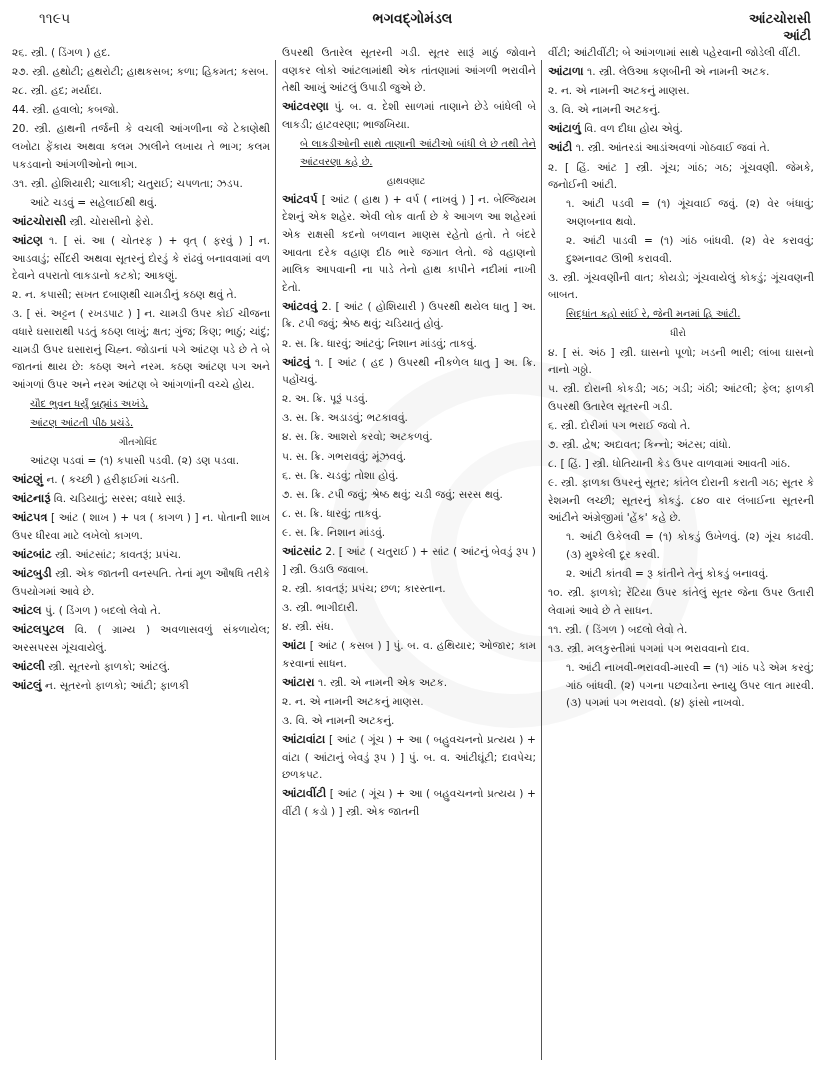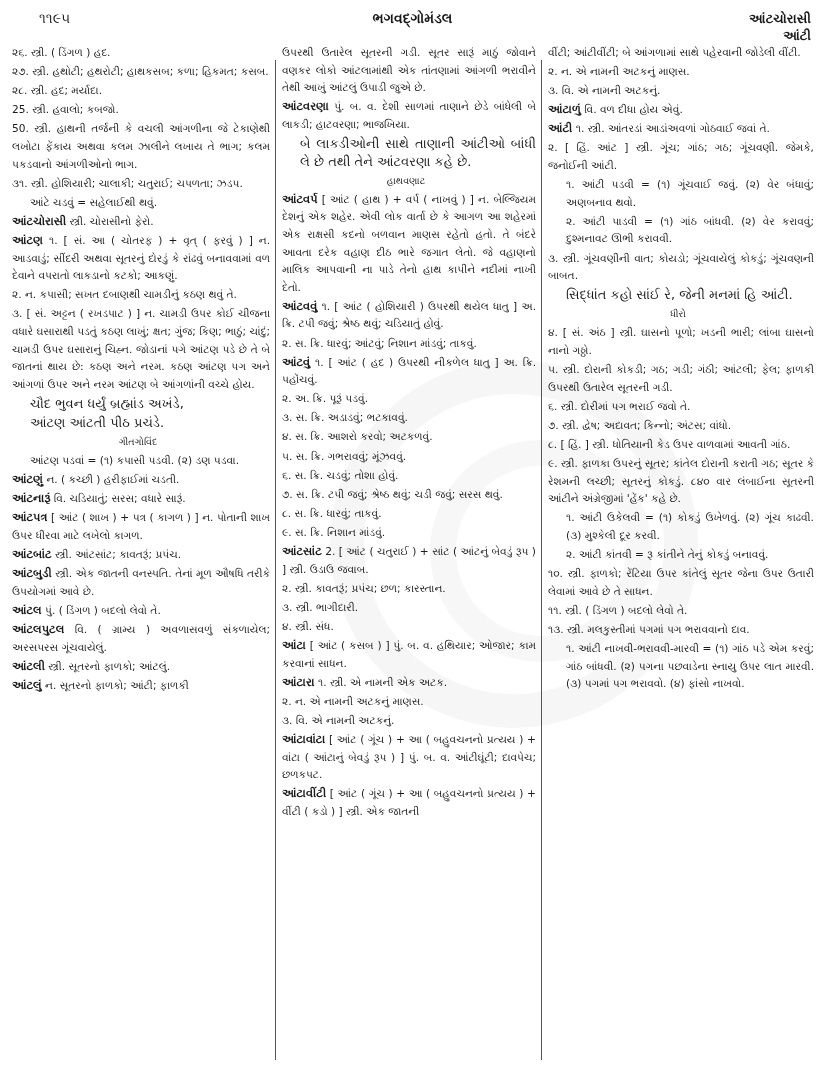--- a/index.html
+++ b/index.html
@@ -33,21 +33,21 @@
   .col-3 { left: 548px; width: 266px; }
   .rule {
     position: absolute; top: 60px; width: 1px; height: 1000px; background: #555;
   }
   .rule-1 { left: 275px; }
   .rule-2 { left: 541px; }
   .entry { margin: 0 0 1.5px 0; text-align: justify; }
   .hw { font-weight: bold; font-size: 11.4px; }
   .sense { padding-left: 0; }
   .idiom { padding-left: 18px; }
-  .quote { padding-left: 18px; font-size: 13px; }
+  .quote { padding-left: 18px; font-size: 10px; text-decoration: underline; }
   .source { text-align: center; font-size: 9.5px; padding-right: 6px; }
   .watermark {
     position: absolute; left: 330px; top: 360px; width: 300px; height: 300px;
     border-radius: 50%; border: 34px solid rgba(0,0,0,0.035); pointer-events: none;
   }
   .watermark2 {
     position: absolute; left: 430px; top: 440px; width: 170px; height: 170px;
     border-radius: 50%; border: 26px solid rgba(0,0,0,0.03); pointer-events: none;
   }
 </style>
@@ -67,22 +67,22 @@
 <div class="watermark2"></div>
 
 <div class="rule rule-1"></div>
 <div class="rule rule-2"></div>
 
 <div class="columns">
   <div class="col col-1">
       <div class="entry sense">૨૬. સ્ત્રી. ( ડિંગળ ) હદ.</div>
       <div class="entry sense">૨૭. સ્ત્રી. હથોટી; હથરોટી; હાથકસબ; કળા; હિકમત; કસબ.</div>
       <div class="entry sense">૨૮. સ્ત્રી. હદ; મર્યાદા.</div>
-      <div class="entry sense">25. સ્ત્રી. હવાલો; કબજો.</div>
-      <div class="entry sense">50. સ્ત્રી. હાથની તર્જની કે વચલી આંગળીના જે ટેકાણેથી લખોટા ફેંકાય અથવા કલમ ઝાલીને લખાય તે ભાગ; કલમ પકડવાનો આંગળીઓનો ભાગ.</div>
+      <div class="entry sense">44. સ્ત્રી. હવાલો; કબજો.</div>
+      <div class="entry sense">20. સ્ત્રી. હાથની તર્જની કે વચલી આંગળીના જે ટેકાણેથી લખોટા ફેંકાય અથવા કલમ ઝાલીને લખાય તે ભાગ; કલમ પકડવાનો આંગળીઓનો ભાગ.</div>
       <div class="entry sense">૩૧. સ્ત્રી. હોશિયારી; ચાલાકી; ચતુરાઈ; ચપળતા; ઝડપ.</div>
       <div class="entry idiom">આંટે ચડવું = સહેલાઈથી થવું.</div>
       <div class="entry"><span class="hw">આંટચોરાસી</span><span> સ્ત્રી. ચોરાસીનો ફેરો.</span></div>
       <div class="entry"><span class="hw">આંટણ</span><span> ૧. [ સં. આ ( ચોતરફ ) + વૃત્ ( ફરવું ) ] ન. આડવાડું; સીંદરી અથવા સૂતરનું દોરડું કે રાંઢવું બનાવવામાં વળ દેવાને વપરાતો લાકડાનો કટકો; આકણું.</span></div>
       <div class="entry sense">૨. ન. કપાસી; સખત દબાણથી ચામડીનું કઠણ થવું તે.</div>
       <div class="entry sense">૩. [ સં. અટ્ટન ( રખડપાટ ) ] ન. ચામડી ઉપર કોઈ ચીજના વધારે ઘસારાથી પડતું કઠણ લાખું; ક્ષત; ગુંજ; કિણ; ભાઠું; ચાંદું; ચામડી ઉપર ઘસારાનું ચિહ્ન. જોડાનાં પગે આંટણ પડે છે તે બે જાતનાં થાય છે: કઠણ અને નરમ. કઠણ આંટણ પગ અને આંગળાં ઉપર અને નરમ આંટણ બે આંગળાંની વચ્ચે હોય.</div>
       <div class="entry quote">ચૌદ ભુવન ધર્યું બ્રહ્માંડ અખંડે,</div>
       <div class="entry quote">આંટણ આંટતી પીઠ પ્રચંડે.</div>
       <div class="entry source">ગીતગોવિંદ</div>
       <div class="entry idiom">આંટણ પડવાં = (૧) કપાસી પડવી. (૨) ડણ પડવા.</div>
@@ -95,21 +95,21 @@
       <div class="entry"><span class="hw">આંટલપુટલ</span><span> વિ. ( ગ્રામ્ય ) અવળાસવળું સંકળાયેલ; અરસપરસ ગૂંચવાયેલું.</span></div>
       <div class="entry"><span class="hw">આંટલી</span><span> સ્ત્રી. સૂતરનો ફાળકો; આંટલું.</span></div>
       <div class="entry"><span class="hw">આંટલું</span><span> ન. સૂતરનો ફાળકો; આંટી; ફાળકી</span></div>
     </div>
   <div class="col col-2">
       <div class="entry sense">ઉપરથી ઉતારેલ સૂતરની ગડી. સૂતર સારૂં માઠું જોવાને વણકર લોકો આંટલામાંથી એક તાંતણામાં આંગળી ભરાવીને તેથી આખું આંટલું ઉપાડી જુએ છે.</div>
       <div class="entry"><span class="hw">આંટવરણા</span><span> પું. બ. વ. દેશી સાળમાં તાણાને છેડે બાંધેલી બે લાકડી; હાટવરણા; ભાજખિયા.</span></div>
       <div class="entry quote">બે લાકડીઓની સાથે તાણાની આંટીઓ બાંધી લે છે તથી તેને આંટવરણા કહે છે.</div>
       <div class="entry source">હાથવણાટ</div>
       <div class="entry"><span class="hw">આંટવર્પ</span><span> [ આંટ ( હાથ ) + વર્પ ( નાખવું ) ] ન. બેલ્જિયમ દેશનું એક શહેર. એવી લોક વાર્તા છે કે આગળ આ શહેરમાં એક રાક્ષસી કદનો બળવાન માણસ રહેતો હતો. તે બંદરે આવતા દરેક વહાણ દીઠ ભારે જગાત લેતો. જે વહાણનો માલિક આપવાની ના પાડે તેનો હાથ કાપીને નદીમાં નાખી દેતો.</span></div>
-      <div class="entry"><span class="hw">આંટવવું</span><span> ૧. [ આંટ ( હોશિયારી ) ઉપરથી થયેલ ધાતુ ] અ. ક્રિ. ટપી જવું; શ્રેષ્ઠ થવું; ચડિયાતું હોવું.</span></div>
+      <div class="entry"><span class="hw">આંટવવું</span><span> 2. [ આંટ ( હોશિયારી ) ઉપરથી થયેલ ધાતુ ] અ. ક્રિ. ટપી જવું; શ્રેષ્ઠ થવું; ચડિયાતું હોવું.</span></div>
       <div class="entry sense">૨. સ. ક્રિ. ધારવું; આંટવું; નિશાન માંડવું; તાકવું.</div>
       <div class="entry"><span class="hw">આંટવું</span><span> ૧. [ આંટ ( હદ ) ઉપરથી નીકળેલ ધાતુ ] અ. ક્રિ. પહોંચવું.</span></div>
       <div class="entry sense">૨. અ. ક્રિ. પૂરૂં પડવું.</div>
       <div class="entry sense">૩. સ. ક્રિ. અડાડવું; ભટકાવવું.</div>
       <div class="entry sense">૪. સ. ક્રિ. આશરો કરવો; અટકળવું.</div>
       <div class="entry sense">૫. સ. ક્રિ. ગભરાવવું; મૂંઝવવું.</div>
       <div class="entry sense">૬. સ. ક્રિ. ચડવું; તોશા હોવું.</div>
       <div class="entry sense">૭. સ. ક્રિ. ટપી જવું; શ્રેષ્ઠ થવું; ચડી જવું; સરસ થવું.</div>
       <div class="entry sense">૮. સ. ક્રિ. ધારવું; તાકવું.</div>
       <div class="entry sense">૯. સ. ક્રિ. નિશાન માંડવું.</div>
@@ -119,20 +119,21 @@
       <div class="entry sense">૪. સ્ત્રી. સંધ.</div>
       <div class="entry"><span class="hw">આંટા</span><span> [ આંટ ( કસબ ) ] પું. બ. વ. હથિયાર; ઓજાર; કામ કરવાનાં સાધન.</span></div>
       <div class="entry"><span class="hw">આંટારા</span><span> ૧. સ્ત્રી. એ નામની એક અટક.</span></div>
       <div class="entry sense">૨. ન. એ નામની અટકનું માણસ.</div>
       <div class="entry sense">૩. વિ. એ નામની અટકનું.</div>
       <div class="entry"><span class="hw">આંટાવાંટા</span><span> [ આંટ ( ગૂંચ ) + આ ( બહુવચનનો પ્રત્યય ) + વાંટા ( આંટાનું બેવડું રૂપ ) ] પું. બ. વ. આંટીઘૂંટી; દાવપેચ; છળકપટ.</span></div>
       <div class="entry"><span class="hw">આંટાવીંટી</span><span> [ આંટ ( ગૂંચ ) + આ ( બહુવચનનો પ્રત્યય ) + વીંટી ( કડો ) ] સ્ત્રી. એક જાતની</span></div>
     </div>
   <div class="col col-3">
       <div class="entry sense">વીંટી; આંટીવીંટી; બે આંગળામાં સાથે પહેરવાની જોડેલી વીંટી.</div>
+      <div class="entry"><span class="hw">આંટાળા</span><span> ૧. સ્ત્રી. લેઉઆ કણબીની એ નામની અટક.</span></div>
       <div class="entry sense">૨. ન. એ નામની અટકનું માણસ.</div>
       <div class="entry sense">૩. વિ. એ નામની અટકનું.</div>
       <div class="entry"><span class="hw">આંટાળું</span><span> વિ. વળ દીધા હોય એવું.</span></div>
       <div class="entry"><span class="hw">આંટી</span><span> ૧. સ્ત્રી. આંતરડાં આડાંઅવળાં ગોઠવાઈ જવાં તે.</span></div>
       <div class="entry sense">૨. [ હિં. આંટ ] સ્ત્રી. ગૂંચ; ગાંઠ; ગઠ; ગૂંચવણી. જેમકે, જનોઈની આંટી.</div>
       <div class="entry idiom">૧. આંટી પડવી = (૧) ગૂંચવાઈ જવું. (૨) વેર બંધાવું; અણબનાવ થવો.</div>
       <div class="entry idiom">૨. આંટી પાડવી = (૧) ગાંઠ બાંધવી. (૨) વેર કરાવવું; દુશ્મનાવટ ઊભી કરાવવી.</div>
       <div class="entry sense">૩. સ્ત્રી. ગૂંચવણીની વાત; કોયડો; ગૂંચવાયેલું કોકડું; ગૂંચવણની બાબત.</div>
       <div class="entry quote">સિદ્ધાંત કહો સાંઈ રે, જેની મનમાં હિ આંટી.</div>
       <div class="entry source">ધીરો</div>

